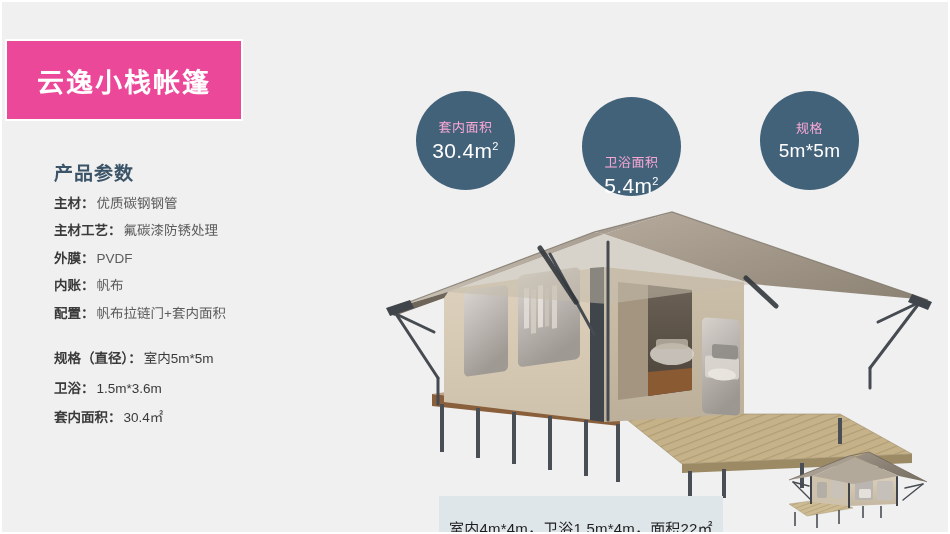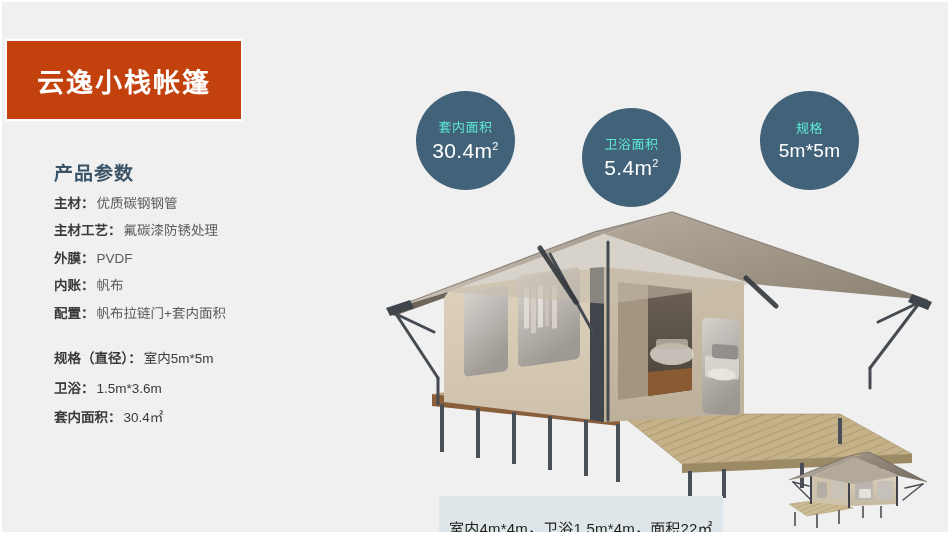--- a/index.html
+++ b/index.html
@@ -19,21 +19,21 @@
     box-sizing: border-box;
   }
 
   
   .title-banner {
     position: absolute;
     left: 3px;
     top: 37px;
     width: 238px;
     height: 82px;
-    background: #c2410c;
+    background: #ec4899;
     border: 2px solid #ffffff;
     box-sizing: border-box;
     display: flex;
     align-items: center;
     justify-content: center;
   }
   .title-banner .title-text {
     color: #ffffff;
     font-size: 27px;
     font-weight: bold;
@@ -95,28 +95,28 @@
     border-radius: 50%;
     background: #42627a;
     display: flex;
     flex-direction: column;
     align-items: center;
     justify-content: center;
     color: #ffffff;
     text-align: center;
   }
   .stat-circle.c1 { left: 0px;   top: 0px; }
-  .stat-circle.c2 { left: 166px; top: 17px; }
+  .stat-circle.c2 { left: 166px; top: 6px; justify-content: flex-end; }
   .stat-circle.c3 { left: 344px; top: 0px; }
   .stat-caption {
     font-size: 13px;
     line-height: 1;
     margin-bottom: 6px;
     letter-spacing: 0.5px;
-    color: #5eead4;
+    color: #f9a8d4;
   }
   .stat-value {
     font-size: 21px;
     line-height: 1;
     letter-spacing: 0.3px;
   }
   .stat-value .sup {
     font-size: 11px;
     vertical-align: super;
   }

